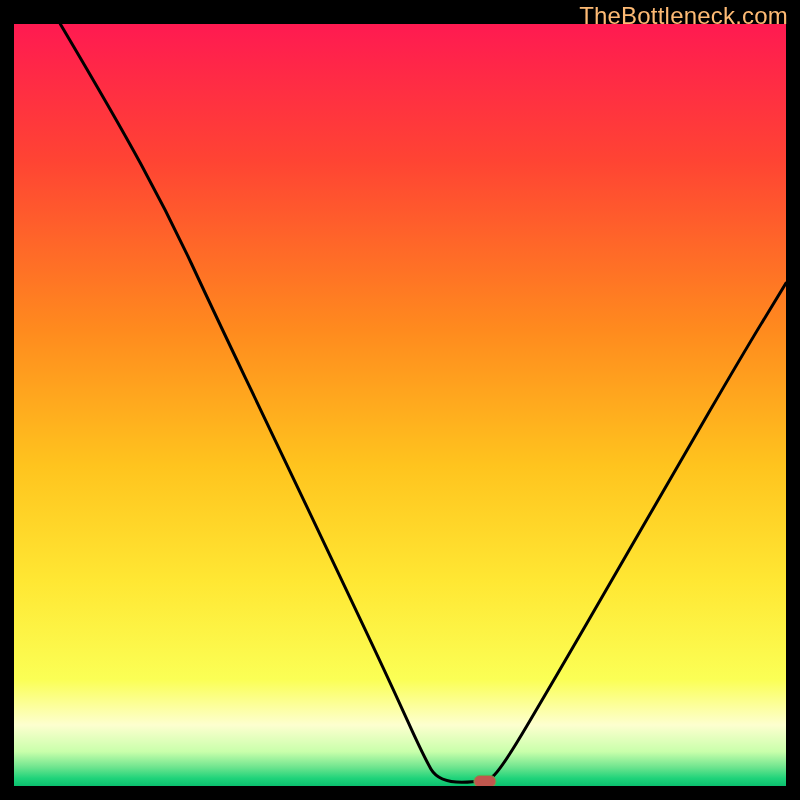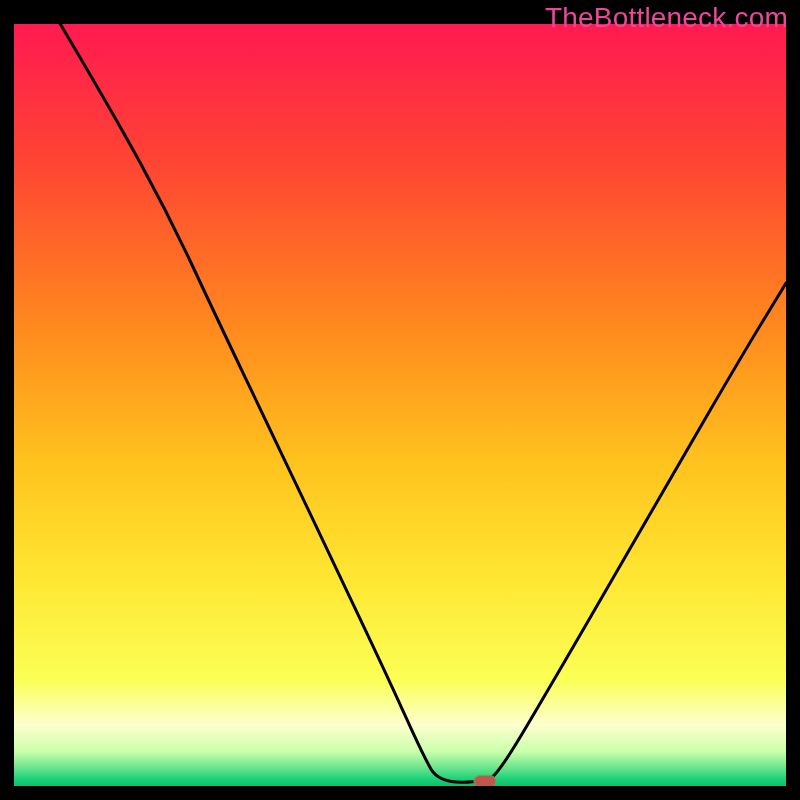--- a/index.html
+++ b/index.html
@@ -14,22 +14,22 @@
   .frame {
     position: relative;
     width: 800px;
     height: 800px;
     background: #000;
   }
   .watermark {
     position: absolute;
     top: 2px;
     right: 12px;
-    color: #ec4899;
-    font-size: 28px;
+    color: #fdba74;
+    font-size: 24px;
     font-weight: 500;
     letter-spacing: 0.2px;
     z-index: 10;
   }
   .plot-outer {
     position: absolute;
     left: 14px;
     top: 24px;
     width: 772px;
     height: 762px;

